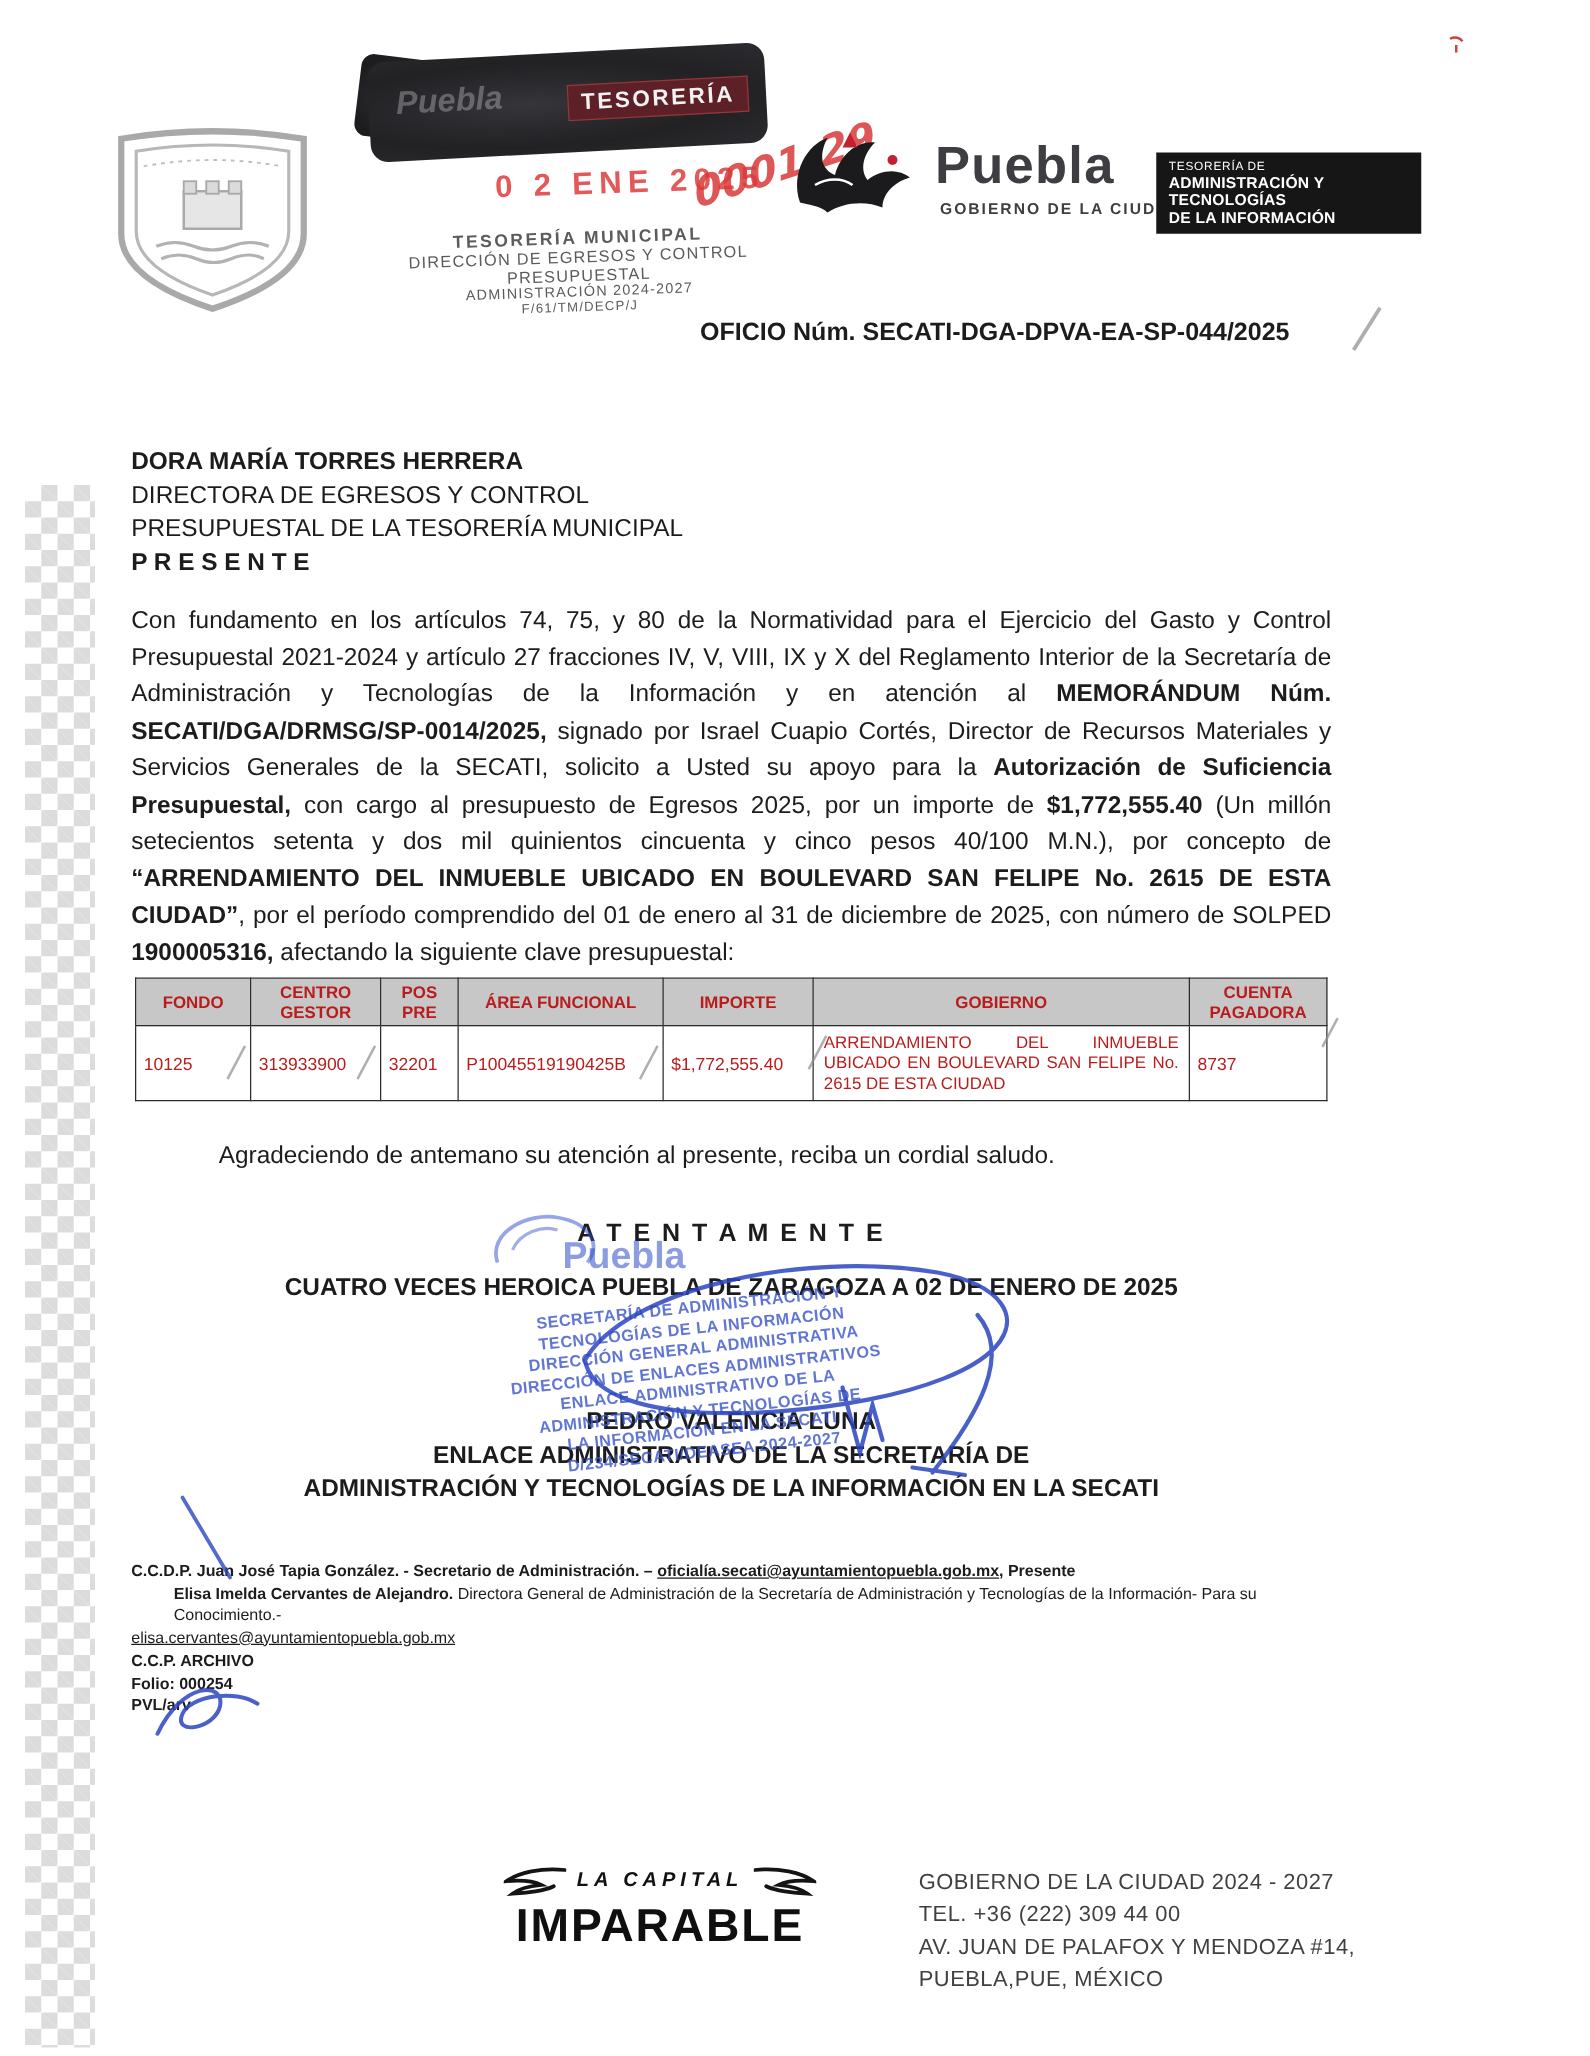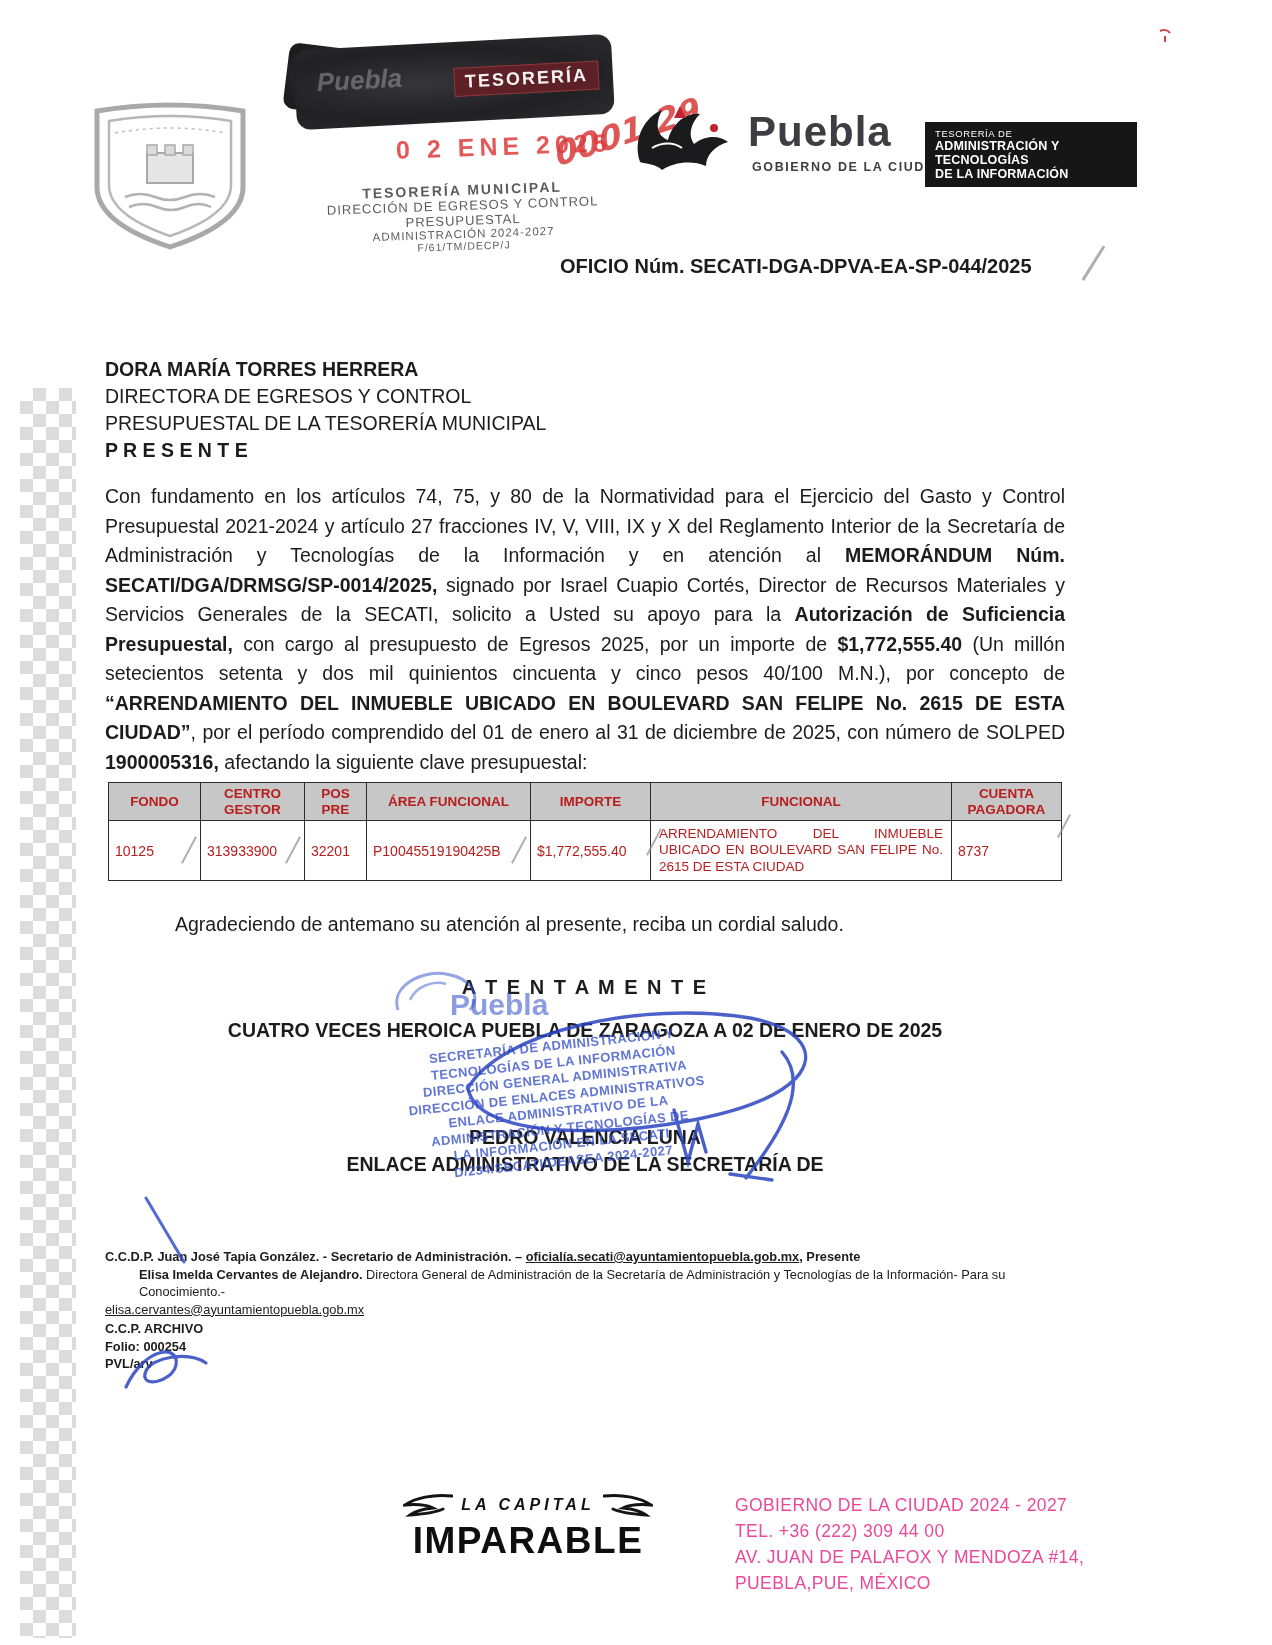--- a/index.html
+++ b/index.html
@@ -86,21 +86,21 @@
   .cc .indent { padding-left: 34px; }
   .cc .mt { margin-top: 2px; }
   .scribble-line { position: absolute; left: 138px; top: 1196px; pointer-events: none; }
   .scribble-loop { position: absolute; left: 118px; top: 1335px; pointer-events: none; }
 
   
   .footer-logo { position: absolute; left: 378px; top: 1492px; width: 300px; text-align: center; }
   .capital-row { display: flex; align-items: center; justify-content: center; gap: 8px; }
   .capital-txt { font-size: 16px; font-weight: bold; letter-spacing: 4px; color: #111; font-style: italic; }
   .imparable-txt { font-size: 37px; font-weight: bold; letter-spacing: 1.5px; color: #0f0f0f; margin-top: 2px; }
-  .footer-right { position: absolute; left: 735px; top: 1492px; color: #ec4899; font-size: 17.5px; line-height: 26px; letter-spacing: .4px; }
+  .footer-right { position: absolute; left: 735px; top: 1492px; color: #404040; font-size: 17.5px; line-height: 26px; letter-spacing: .4px; }
 </style>
 </head>
 <body>
 
 <div class="page">
 
   <div class="deco-strip"></div>
 
   <div class="seal">
     <svg width="170" height="160" viewBox="0 0 170 160">
@@ -177,21 +177,21 @@
         <col style="width:301px">
         <col style="width:110px">
     </colgroup>
     <thead>
       <tr>
         <th>FONDO</th>
         <th>CENTRO GESTOR</th>
         <th>POS PRE</th>
         <th>ÁREA FUNCIONAL</th>
         <th>IMPORTE</th>
-        <th>FUNCIONAL</th>
+        <th>GOBIERNO</th>
         <th>CUENTA PAGADORA</th>
       </tr>
     </thead>
     <tbody>
       <tr>
         <td><span>10125</span><span class="slash s-r"></span></td>
         <td><span>313933900</span><span class="slash s-r"></span></td>
         <td><span>32201</span></td>
         <td><span>P10045519190425B</span><span class="slash s-r"></span></td>
         <td><span>$1,772,555.40</span></td>
@@ -204,20 +204,21 @@
   <div class="closing">Agradeciendo de antemano su atención al presente, reciba un cordial saludo.</div>
 
   <div class="atent-block">
     <div class="atent-title">A T E N T A M E N T E</div>
     <div class="atent-city">CUATRO VECES HEROICA PUEBLA DE ZARAGOZA A 02 DE ENERO DE 2025</div>
   </div>
 
   <div class="signer">
     <div>PEDRO VALENCIA LUNA</div>
     <div>ENLACE ADMINISTRATIVO DE LA SECRETARÍA DE</div>
+    <div>ADMINISTRACIÓN Y TECNOLOGÍAS DE LA INFORMACIÓN EN LA SECATI</div>
   </div>
 
   <div class="blue-logo">
     <svg width="120" height="64" viewBox="0 0 120 64">
       <path d="M10 44 C2 20 34 4 58 8 C82 12 94 28 82 44" fill="none" stroke="rgba(45,75,200,.5)" stroke-width="3"></path>
       <path d="M22 34 C28 20 46 14 58 18" fill="none" stroke="rgba(45,75,200,.45)" stroke-width="2.5"></path>
     </svg>
     <span class="txt">Puebla</span>
   </div>
   <div class="blue-stamp">

